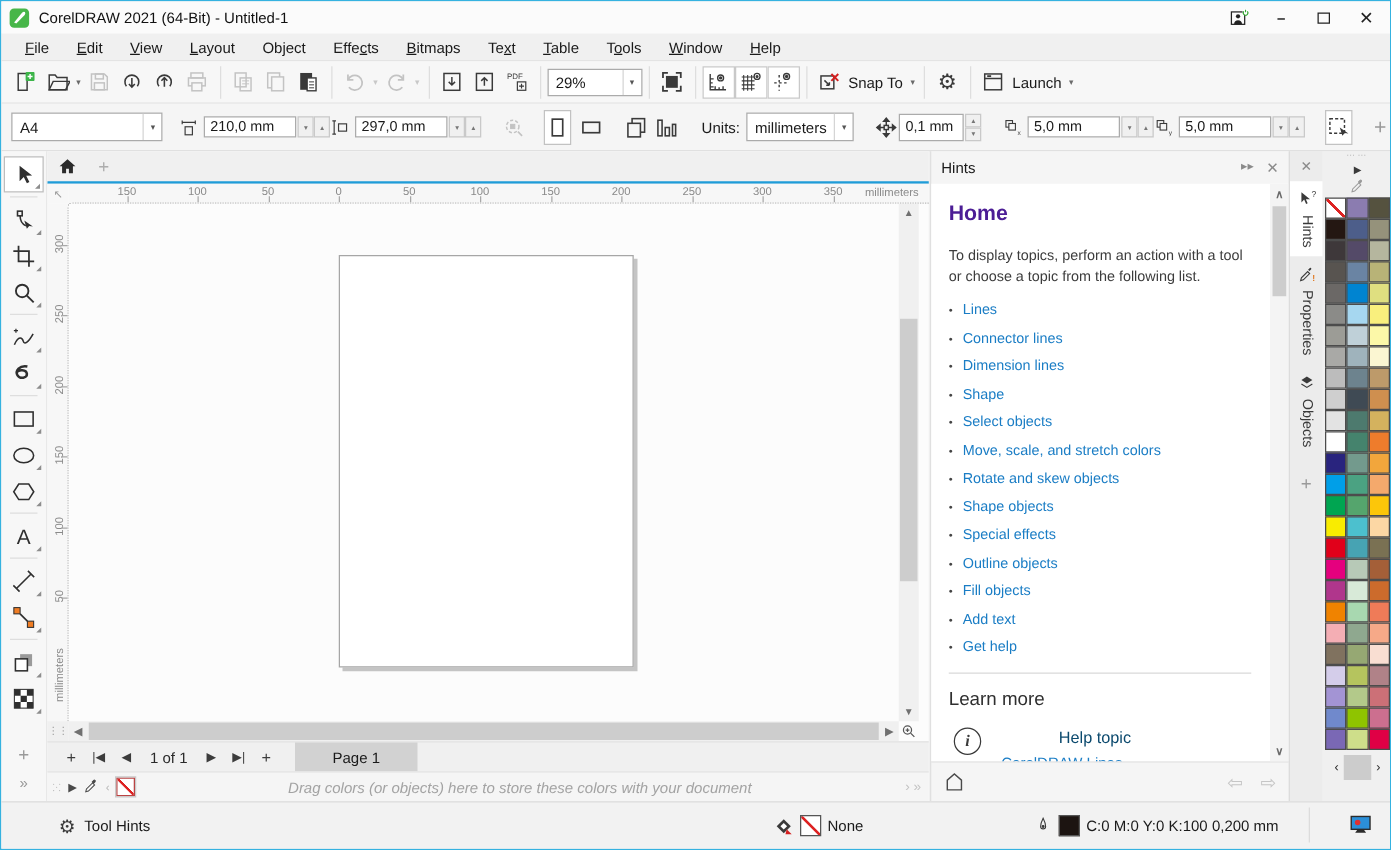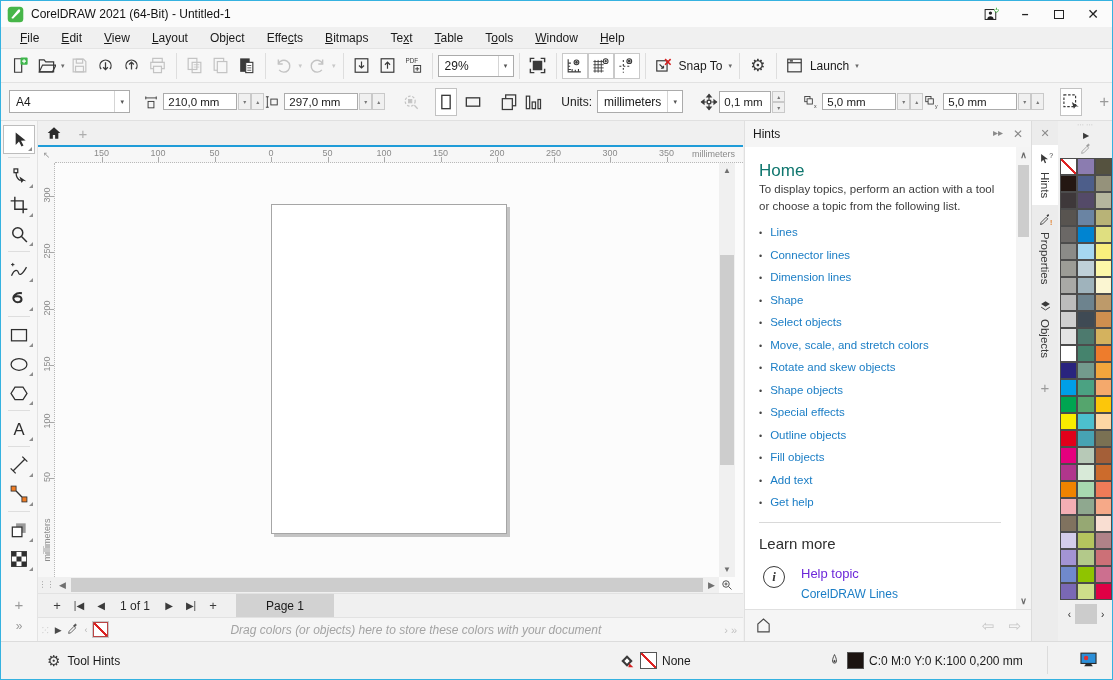--- a/index.html
+++ b/index.html
@@ -143,33 +143,33 @@
   .dp-hint { flex:1; text-align:center; font-style:italic; color:#a3a3a3; }
   .dp-arrows { color:#c3c3c3; padding-right:6px; font-size:11px; }
 
   
   .docker { position:absolute; left:743px; top:0; width:287px; height:520px; background:#f5f5f5;
             border-left:1px solid #e0e0e0; }
   .docker-header { height:26px; display:flex; align-items:center; padding:0 8px; color:#1a1a1a; }
   .docker-header .hdr-icons { margin-left:auto; display:flex; gap:10px; color:#8a8a8a; font-size:10px; }
   .docker-body { position:relative; height:462px; background:#fff; overflow:hidden; }
   .docker-content { padding:14px 30px 0 14px; }
-  .hints-heading { font-size:17px; color:#0f766e; font-weight:normal; margin-bottom:0; }
+  .hints-heading { font-size:17px; color:#4c1d95; font-weight:bold; margin-bottom:16px; }
   .hints-intro { font-size:11.5px; color:#3c3c3c; line-height:1.45; margin-bottom:12px; }
   .hints-links { list-style:none; }
   .hints-links li { display:flex; align-items:baseline; margin-bottom:10.5px; }
   .hints-links .bullet { color:#444; font-size:9px; margin-right:8px; }
   .hints-links a { color:#1a7dc5; text-decoration:none; font-size:11.5px; }
   .hints-divider { border:none; border-top:1px solid #d9d9d9; margin:14px 0 12px; }
   .learn-more { font-size:15px; color:#2f2f2f; font-weight:normal; margin-bottom:14px; }
   .help-row { display:flex; align-items:flex-start; gap:16px; padding-left:4px; }
   .info-circle { width:22px; height:22px; border:1.6px solid #3a3a3a; border-radius:50%; display:flex;
                  align-items:center; justify-content:center; font-family:"Liberation Serif",serif;
                  font-style:italic; font-weight:bold; font-size:13px; color:#3a3a3a; }
-  .help-topic { font-size:13px; color:#6d28d9; margin-bottom:6px; }
+  .help-topic { font-size:13px; color:#0c4a6e; margin-bottom:6px;margin-left:46px; }
   .help-link { color:#1a7dc5; font-size:12px; text-decoration:none; }
   .docker-scroll { position:absolute; right:0; top:0; width:15px; height:100%; background:#f4f4f4; }
   .docker-scroll .arrow { position:absolute; left:0; width:15px; height:16px; color:#6a6a6a; font-size:9px;
                           font-weight:bold; text-align:center; line-height:16px; }
   .docker-scroll .thumb { position:absolute; left:2px; top:18px; width:11px; height:72px; background:#cdcdcd; }
   .docker-footer { height:32px; display:flex; align-items:center; padding:0 10px; border-top:1px solid #e0e0e0; }
   .docker-footer svg { width:17px; height:17px; color:#4a4a4a; }
   .foot-arrows { margin-left:auto; display:flex; gap:14px; color:#c6c6c6; font-size:15px; }
 
   

